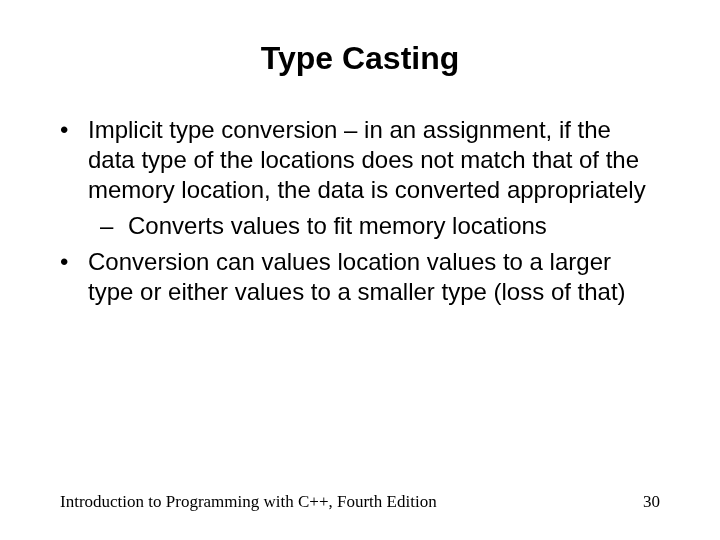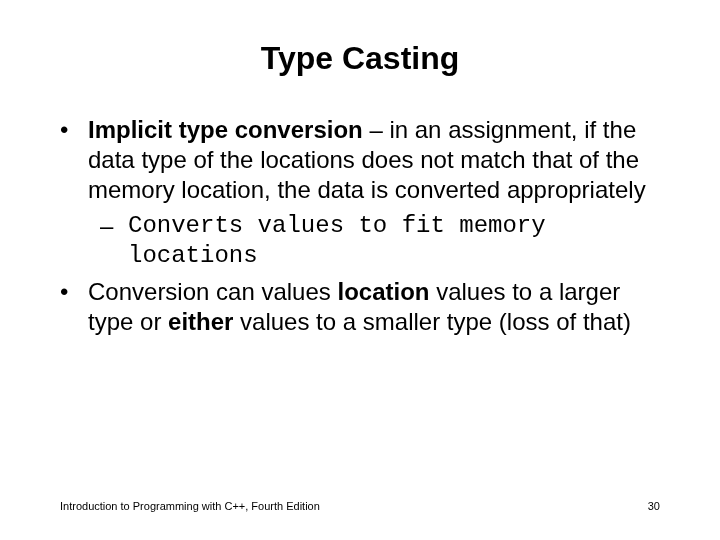--- a/index.html
+++ b/index.html
@@ -5,23 +5,23 @@
   * { margin: 0; padding: 0; box-sizing: border-box; }
   html, body { width: 720px; height: 540px; background: #fff; font-family: Arial, Helvetica, sans-serif; color: #000; }
   .slide { position: relative; width: 720px; height: 540px; padding: 40px 60px 17px 60px; }
   .title { font-size: 32px; font-weight: bold; text-align: center; margin-bottom: 38px; }
   .body { font-size: 24px; line-height: 1.25; }
   .bullet1 { display: flex; margin-bottom: 6px; }
   .bullet1 .mark { width: 28px; flex-shrink: 0; text-align: left; }
   .bullet1 .content { flex: 1; }
   .bullet2 { display: flex; margin-left: 40px; margin-bottom: 6px; }
   .bullet2 .mark { width: 28px; flex-shrink: 0; text-align: left; }
-  .bullet2 .content { flex: 1; font-family: Liberation Mono, monospace; }
-  .footer { position: absolute; bottom: 28px; left: 60px; right: 60px; display: flex; justify-content: space-between; font-size: 11px; }
-  .b { font-weight: bold; }
+  .bullet2 .content { flex: 1; }
+  .footer { position: absolute; bottom: 28px; left: 60px; right: 60px; display: flex; justify-content: space-between; font-size: 17px; font-family: Liberation Serif, serif; }
+  .b { font-weight: normal; }
 </style>
 </head>
 <body>
 
 <div class="slide">
   <div class="title">Type Casting</div>
 
   <div class="body">
 
     <div class="bullet1">

